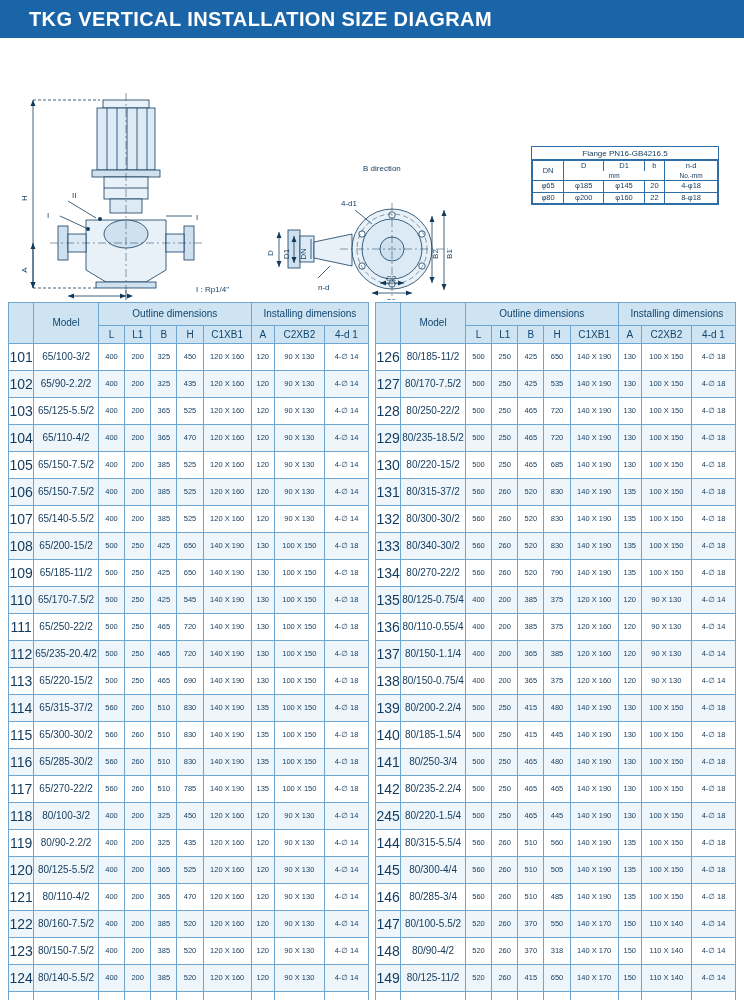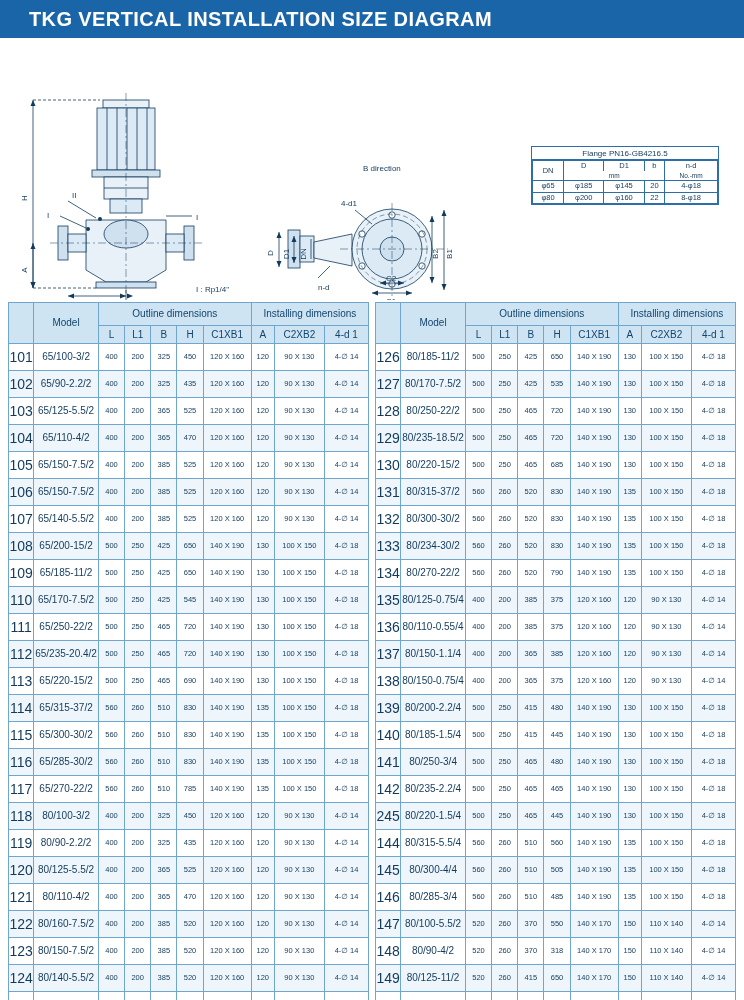--- a/index.html
+++ b/index.html
@@ -733,21 +733,21 @@
             <td>260</td>
             <td>520</td>
             <td>830</td>
             <td>140 X 190</td>
             <td>135</td>
             <td>100 X 150</td>
             <td>4-∅ 18</td>
           </tr>
           <tr>
             <td class="idx">133</td>
-            <td class="model">80/234-30/2</td>
+            <td class="model">80/340-30/2</td>
             <td>560</td>
             <td>260</td>
             <td>520</td>
             <td>830</td>
             <td>140 X 190</td>
             <td>135</td>
             <td>100 X 150</td>
             <td>4-∅ 18</td>
           </tr>
           <tr>

